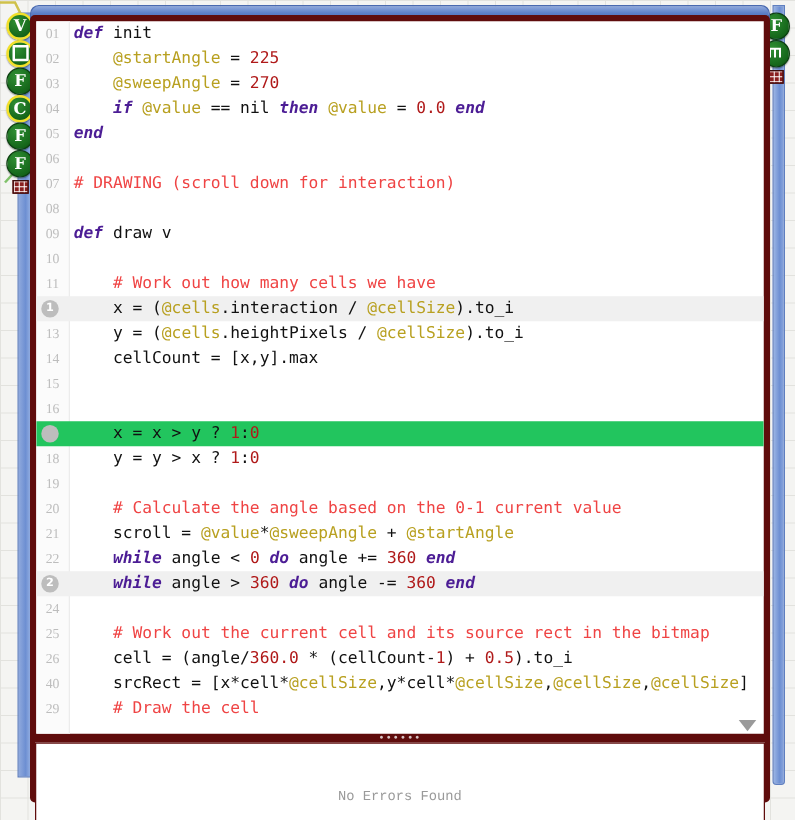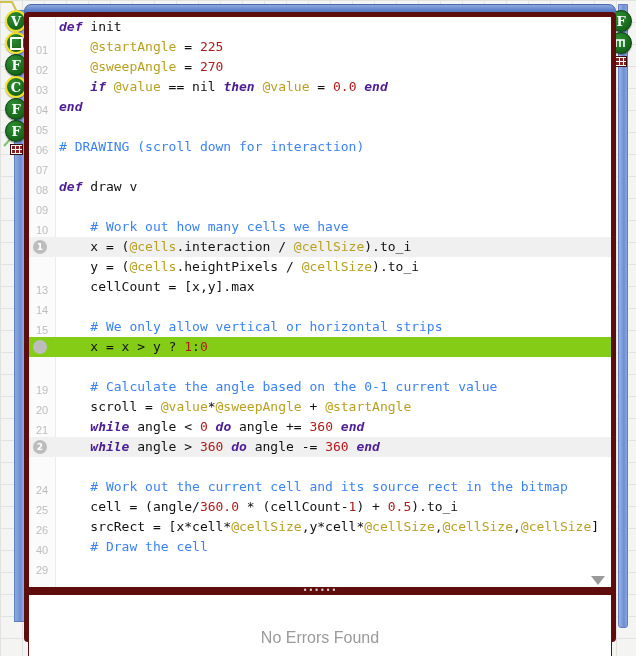--- a/index.html
+++ b/index.html
@@ -70,43 +70,42 @@
     position:absolute;left:0;top:0;right:0;bottom:0;
   }
   .line{
     position:relative;height:20px;line-height:20px;
     white-space:pre;
     font-family:"DejaVu Sans Mono","Liberation Mono",monospace;
     font-size:13px;
     color:#111;
   }
   .line.hl{background:#f0f0f0;}
-  .line.hl-green{background:#84cc16;}
+  .line.hl-green{background:#22c55e;}
   .ln{
     position:absolute;left:0;top:0;width:26px;height:20px;
     text-align:center;
-    font-family:Liberation Sans, sans-serif;
+    font-family:Liberation Serif, serif;
     font-size:11px;color:#bdbdbd;
     box-sizing:border-box;
-    margin-top:23px;
   }
   .bp{
     position:absolute;left:4px;top:3px;width:14px;height:14px;
     border-radius:50%;
     background:#bdbdbd;
     color:#ffffff;
     font-family:"DejaVu Sans","Liberation Sans",sans-serif;
     font-size:9px;font-weight:bold;
     line-height:14px;text-align:center;
   }
   .src{position:absolute;left:30px;top:0;}
   
   .kw{color:#4c1d95;font-weight:bold;font-style:italic;}
   .num{color:#b01a1a;margin-top:20px;}
-  .cmt{color:#3b82f6;}
+  .cmt{color:#ef4444;}
   .ivar{color:#b8a020;}
   .plain{color:#111;}
   
   #scroll-down{
     position:absolute;right:6px;bottom:2px;
     width:0;height:0;
     border-left:7px solid transparent;
     border-right:7px solid transparent;
     border-top:9px solid #9a9a9a;
   }
@@ -122,22 +121,22 @@
   
   #status-pane{
     position:relative;
     width:584px;height:88px;
     background:#ffffff;
     border:1px solid #5f0c0c;
     box-sizing:border-box;
     display:flex;align-items:center;justify-content:center;
   }
   #status-text{
-    font-family:Liberation Sans, sans-serif;
-    font-size:16px;color:#9a9a9a;
+    font-family:Liberation Mono, monospace;
+    font-size:11px;color:#9a9a9a;
   }
   
   #right-rail{
     position:absolute;left:618px;top:4px;width:10px;height:624px;
     background:linear-gradient(to right,#9ab4e4,#6d8fd2 60%,#8aa6de);
     border:1px solid #5f7fc0;
     border-radius:0 0 3px 3px;
     box-sizing:border-box;
   }
   #left-rail{
@@ -241,22 +240,23 @@
           <div class="line"><div class="ln">06</div><span class="src"></span></div>
           <div class="line"><div class="ln">07</div><span class="src"><span class="cmt"># DRAWING (scroll down for interaction)</span></span></div>
           <div class="line"><div class="ln">08</div><span class="src"></span></div>
           <div class="line"><div class="ln">09</div><span class="src"><span class="kw">def </span><span class="plain">draw v</span></span></div>
           <div class="line"><div class="ln">10</div><span class="src"></span></div>
           <div class="line"><div class="ln">11</div><span class="src"><span class="plain">    </span><span class="cmt"># Work out how many cells we have</span></span></div>
           <div class="line hl"><div class="bp">1</div><span class="src"><span class="plain">    x = (</span><span class="ivar">@cells</span><span class="plain">.interaction / </span><span class="ivar">@cellSize</span><span class="plain">).to_i</span></span></div>
           <div class="line"><div class="ln">13</div><span class="src"><span class="plain">    y = (</span><span class="ivar">@cells</span><span class="plain">.heightPixels / </span><span class="ivar">@cellSize</span><span class="plain">).to_i</span></span></div>
           <div class="line"><div class="ln">14</div><span class="src"><span class="plain">    cellCount = [x,y].max</span></span></div>
           <div class="line"><div class="ln">15</div><span class="src"></span></div>
-          <div class="line"><div class="ln">16</div><span class="src"><span class="plain">    </span><span class="cmt"># We only allow vertical or horizontal strips</span></span></div>
+          <div class="line"><div class="ln">16</div><span class="src"><span class="plain">    </span></span></div>
           <div class="line hl-green"><div class="bp"></div><span class="src"><span class="plain">    x = x &gt; y ? </span><span class="num">1</span><span class="plain">:</span><span class="num">0</span></span></div>
+          <div class="line"><div class="ln">18</div><span class="src"><span class="plain">    y = y &gt; x ? </span><span class="num">1</span><span class="plain">:</span><span class="num">0</span></span></div>
           <div class="line"><div class="ln">19</div><span class="src"></span></div>
           <div class="line"><div class="ln">20</div><span class="src"><span class="plain">    </span><span class="cmt"># Calculate the angle based on the 0-1 current value</span></span></div>
           <div class="line"><div class="ln">21</div><span class="src"><span class="plain">    scroll = </span><span class="ivar">@value</span><span class="plain">*</span><span class="ivar">@sweepAngle</span><span class="plain"> + </span><span class="ivar">@startAngle</span></span></div>
           <div class="line"><div class="ln">22</div><span class="src"><span class="kw">    while </span><span class="plain">angle &lt; </span><span class="num">0</span><span class="kw"> do </span><span class="plain">angle += </span><span class="num">360</span><span class="kw"> end</span></span></div>
           <div class="line hl"><div class="bp">2</div><span class="src"><span class="kw">    while </span><span class="plain">angle &gt; </span><span class="num">360</span><span class="kw"> do </span><span class="plain">angle -= </span><span class="num">360</span><span class="kw"> end</span></span></div>
           <div class="line"><div class="ln">24</div><span class="src"></span></div>
           <div class="line"><div class="ln">25</div><span class="src"><span class="plain">    </span><span class="cmt"># Work out the current cell and its source rect in the bitmap</span></span></div>
           <div class="line"><div class="ln">26</div><span class="src"><span class="plain">    cell = (angle/</span><span class="num">360.0</span><span class="plain"> * (cellCount-</span><span class="num">1</span><span class="plain">) + </span><span class="num">0.5</span><span class="plain">).to_i</span></span></div>
           <div class="line"><div class="ln">40</div><span class="src"><span class="plain">    srcRect = [x*cell*</span><span class="ivar">@cellSize</span><span class="plain">,y*cell*</span><span class="ivar">@cellSize</span><span class="plain">,</span><span class="ivar">@cellSize</span><span class="plain">,</span><span class="ivar">@cellSize</span><span class="plain">]</span></span></div>
           <div class="line"><div class="ln">29</div><span class="src"><span class="plain">    </span><span class="cmt"># Draw the cell</span></span></div>

